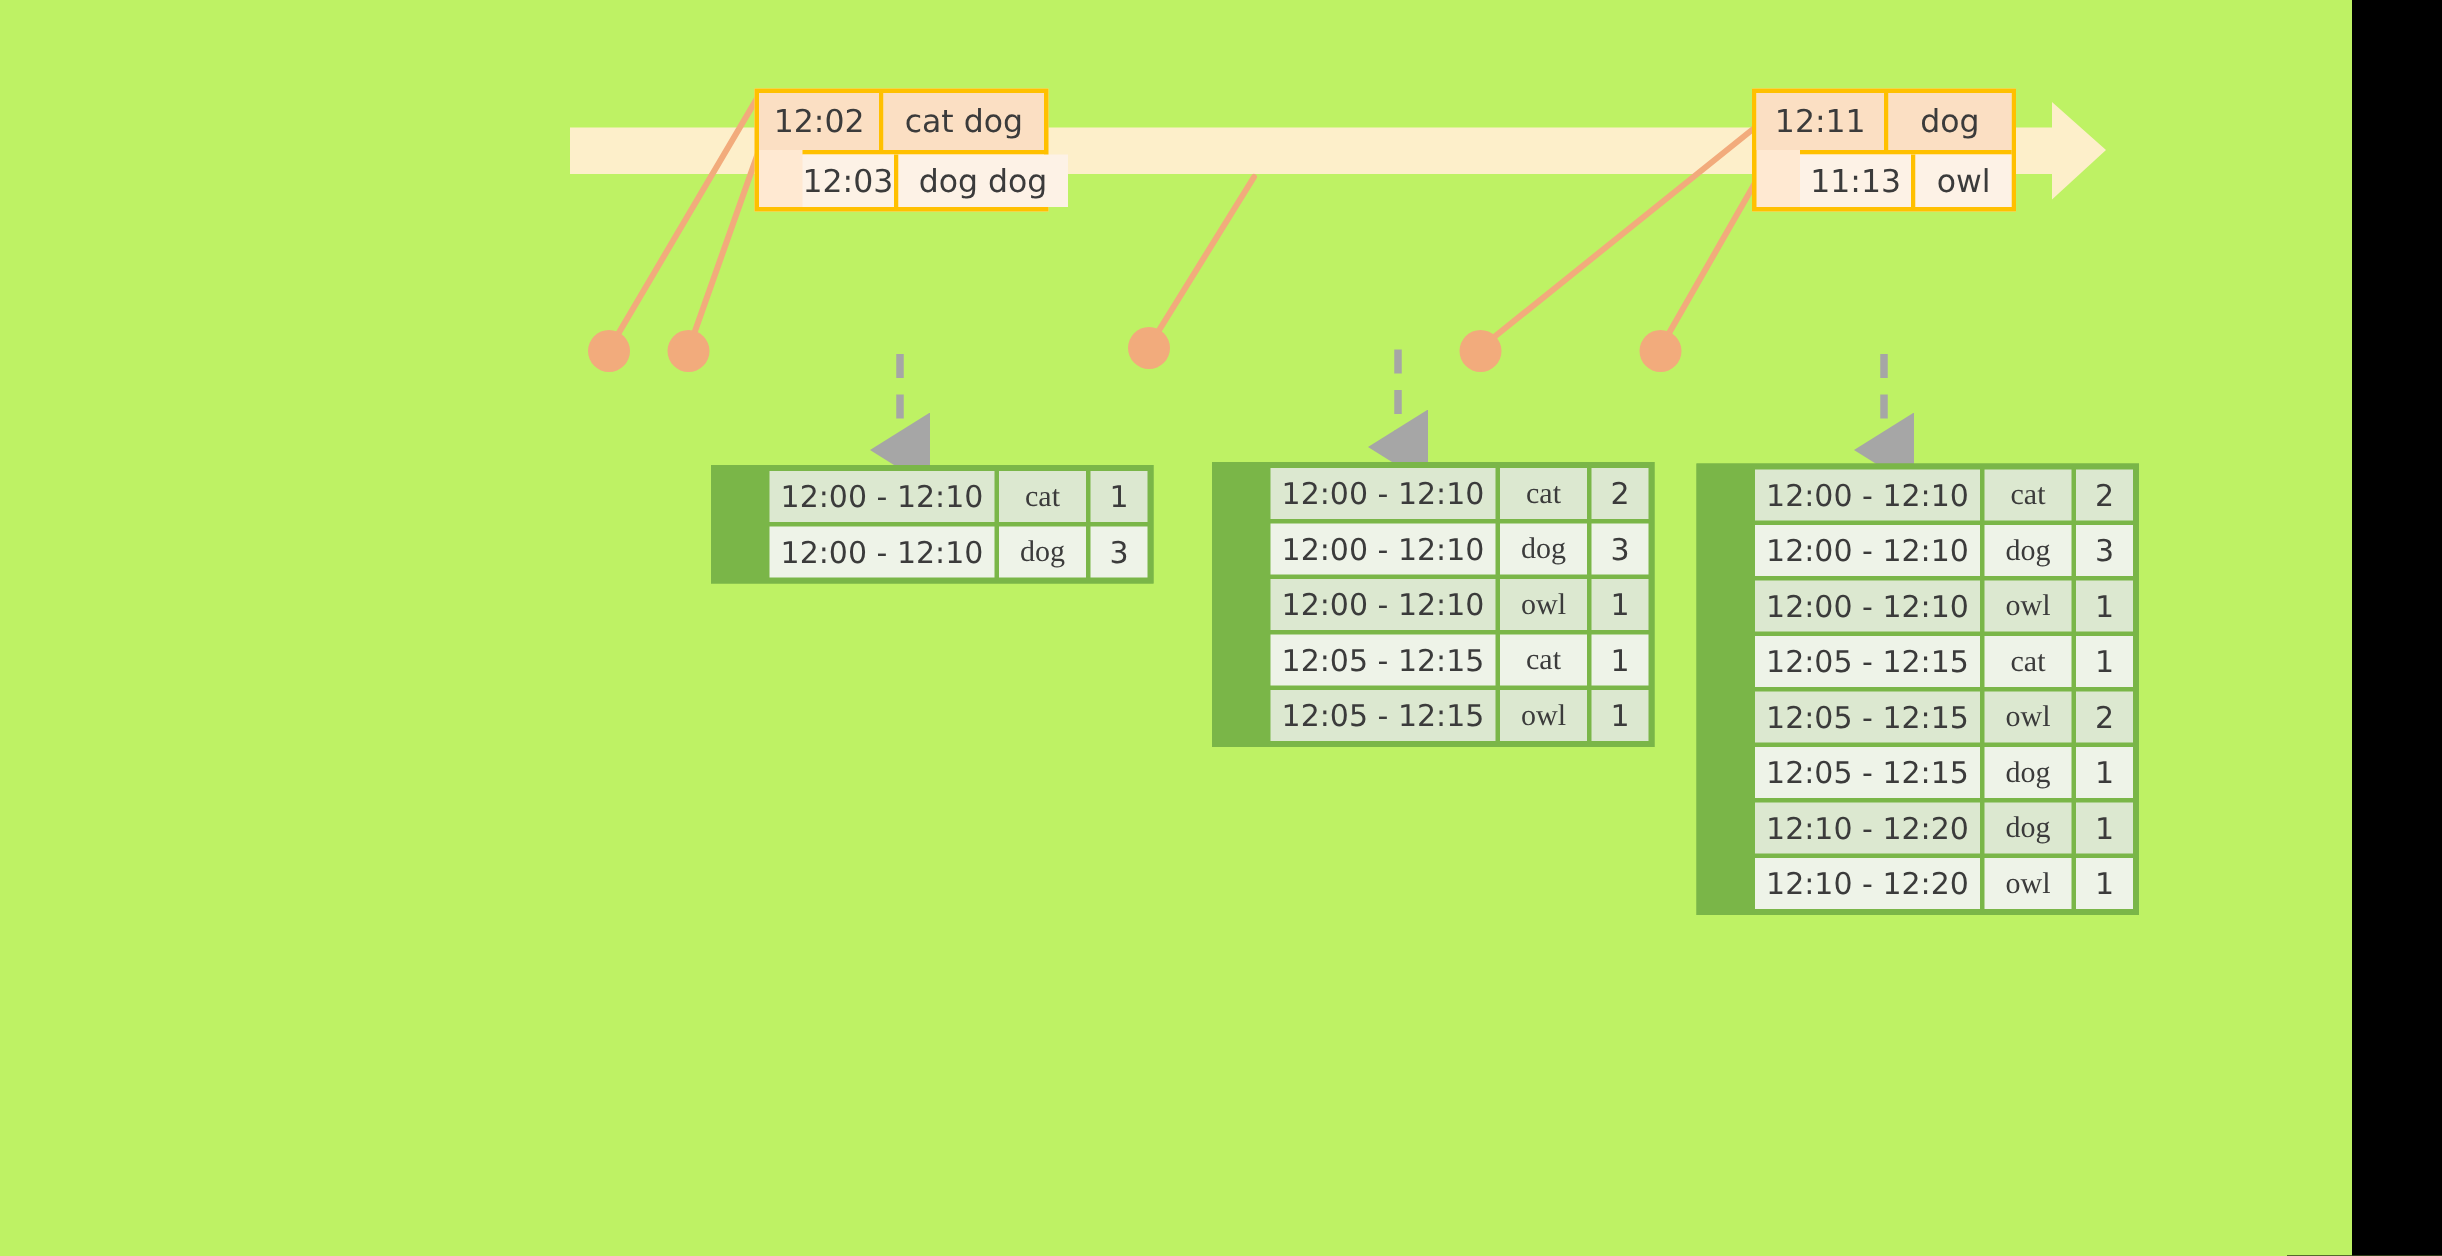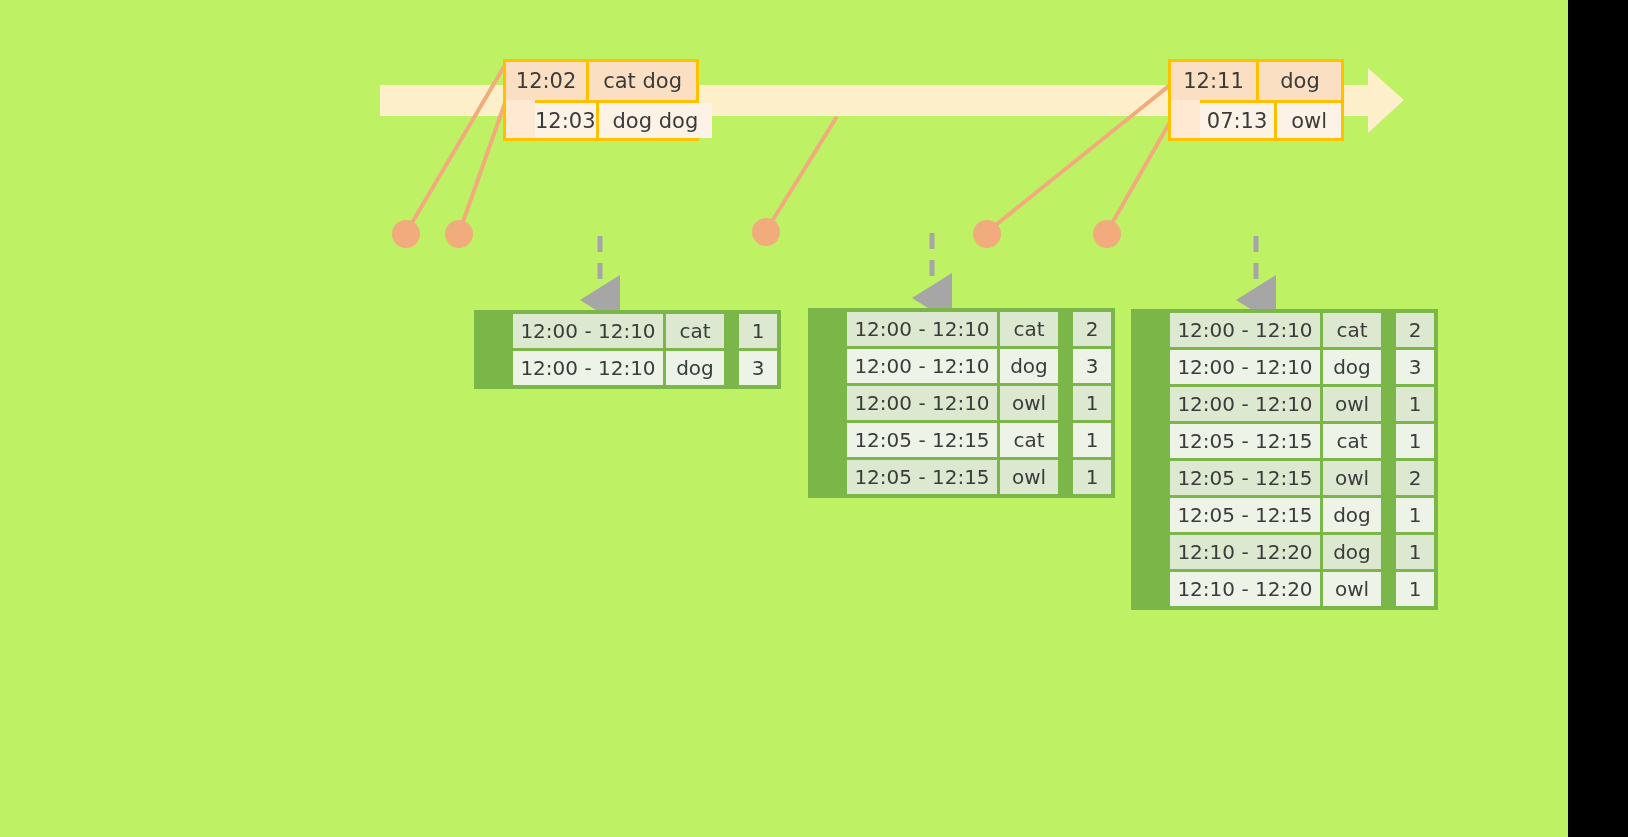--- a/index.html
+++ b/index.html
@@ -69,21 +69,21 @@
     display: flex;
     align-items: center;
     justify-content: center;
     color: #3b3b3b;
     font-size: 20px;
     background: #dce8d0;
     white-space: nowrap;
   }
   .agg-row.light .agg-cell { background: #eef3e8; }
   .c-window { width: 150px; margin-right: 3px; }
-  .c-word   { width: 58px;  margin-right: 15px; }
+  .c-word   { width: 58px;  margin-right: 3px; font-family: Liberation Serif, serif; }
   .c-count  { width: 38px; }
 </style>
 </head>
 <body>
 
 <div id="stage">
 
   <svg class="layer" viewBox="0 0 1628 837" xmlns="http://www.w3.org/2000/svg">
 
     <g>
@@ -130,21 +130,21 @@
     </div>
   </div>
 
 
   <div class="evt-group" style="left:1168px; top:59px; width:176px;justify-content:center;">
     <div class="evt-row">
       <div class="evt-time">12:11</div>
       <div class="evt-words">dog</div>
     </div>
     <div class="evt-row alt">
-      <div class="evt-time">07:13</div>
+      <div class="evt-time">11:13</div>
       <div class="evt-words">owl</div>
     </div>
   </div>
 
   <div class="agg-table" style="left:474px; top:310px;">
       <div class="agg-row">
         <div class="agg-cell c-window">12:00 - 12:10</div>
         <div class="agg-cell c-word">cat</div>
         <div class="agg-cell c-count">1</div>
       </div>

